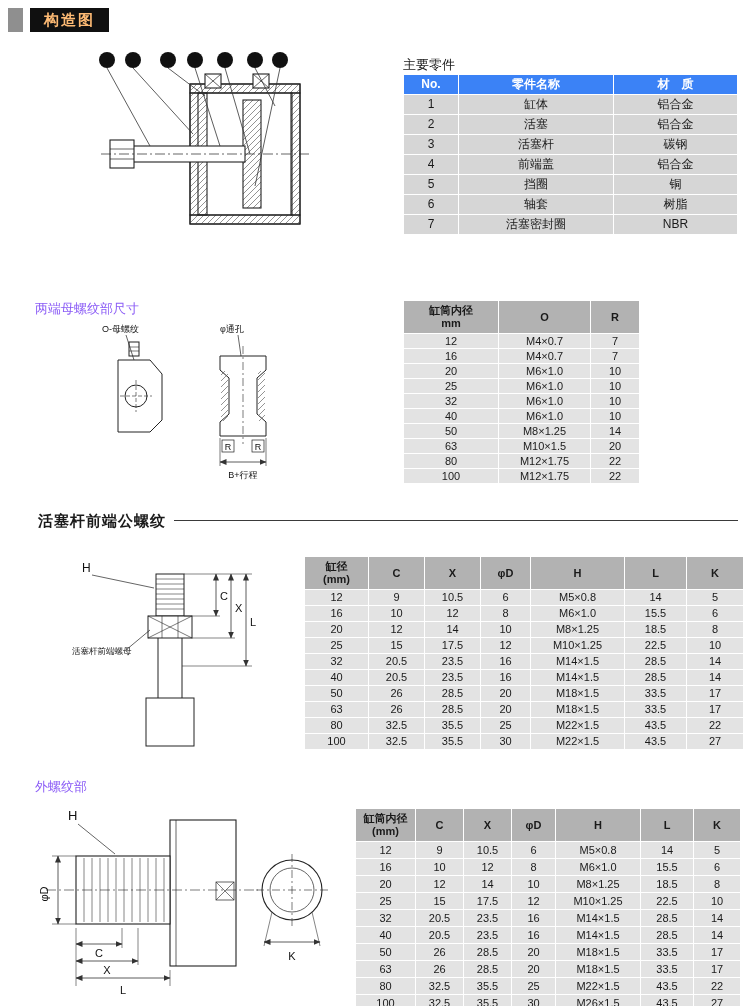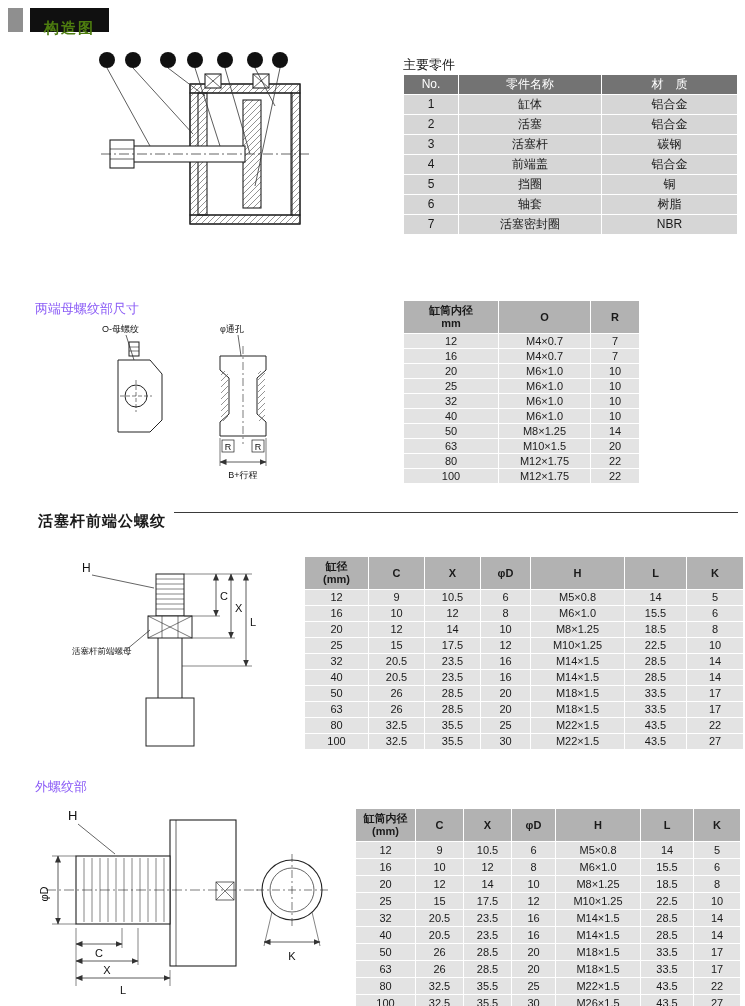--- a/index.html
+++ b/index.html
@@ -1,38 +1,38 @@
 <!DOCTYPE html>
 <html><head>
 <meta charset="utf-8">
 <style>
   *{margin:0;padding:0;box-sizing:border-box}
   body{background:#fff}
   .page{position:relative;width:745px;height:1006px;background:#fff;overflow:hidden;
         font-family:"Liberation Sans","DejaVu Sans",sans-serif;color:#1a1a1a}
   .sec-header{position:absolute;left:8px;display:flex;align-items:stretch;gap:7px;height:24px}
   .sec-sq{width:15px;background:#8f8f8f}
-  .sec-bar{background:#101010;color:#4d7c0f;font-weight:bold;font-size:15px;line-height:24px;
-           padding:8px 14px;letter-spacing:2px}
+  .sec-bar{background:#101010;color:#fdba74;font-weight:bold;font-size:15px;line-height:24px;
+           padding:0 14px;letter-spacing:2px}
   .sublabel{position:absolute;font-size:13px;color:#8b5cf6}
   .parts-title{position:absolute;font-size:13px;font-weight:normal}
-  .heading-rule{position:absolute;display:flex;align-items:flex-start}
+  .heading-rule{position:absolute;display:flex;align-items:center}
   .heading-rule .txt{font-size:15px;font-weight:bold;letter-spacing:1px;white-space:nowrap}
   .heading-rule .rule{flex:1;border-bottom:1.5px solid #3a3a3a;margin-left:8px;margin-bottom:3px}
   .tblbox{position:absolute}
   .tblbox table{border-collapse:collapse;width:100%;table-layout:fixed}
   .tblbox th,.tblbox td{border:1px solid #fff;text-align:center;vertical-align:middle;overflow:hidden}
   .dim-tbl th{background:#b2b2b2;font-size:11px;font-weight:bold;padding:3px 1px;line-height:13px}
   .dim-tbl td{background:#e3e3e3;font-size:11px;line-height:13px;padding:0 2px;height:15px}
   .mt-tbl td{height:16px}
   .ext-tbl td{height:17px}
-  .parts-tbl th{background:#737373;color:#fff;font-size:12px;font-weight:normal;padding:2px;line-height:15px}
+  .parts-tbl th{background:#3b82f6;color:#fff;font-size:12px;font-weight:bold;padding:2px;line-height:15px}
   .parts-tbl td{background:#d6d6d6;font-size:12px;padding:0 2px;line-height:15px;height:20px}
   .parts-tbl th:nth-child(1),.parts-tbl td:nth-child(1){width:55px}
-  .parts-tbl th:nth-child(2),.parts-tbl td:nth-child(2){width:143px}
+  .parts-tbl th:nth-child(2),.parts-tbl td:nth-child(2){width:155px}
   .or-tbl th:nth-child(1){width:95px}
   .or-tbl th:nth-child(2){width:92px}
   .mt-tbl th:nth-child(1){width:64px}
   .mt-tbl th:nth-child(2){width:56px}
   .mt-tbl th:nth-child(3){width:56px}
   .mt-tbl th:nth-child(4){width:50px}
   .mt-tbl th:nth-child(5){width:94px}
   .mt-tbl th:nth-child(6){width:62px}
   .ext-tbl th:nth-child(1){width:60px}
   .ext-tbl th:nth-child(2){width:48px}

